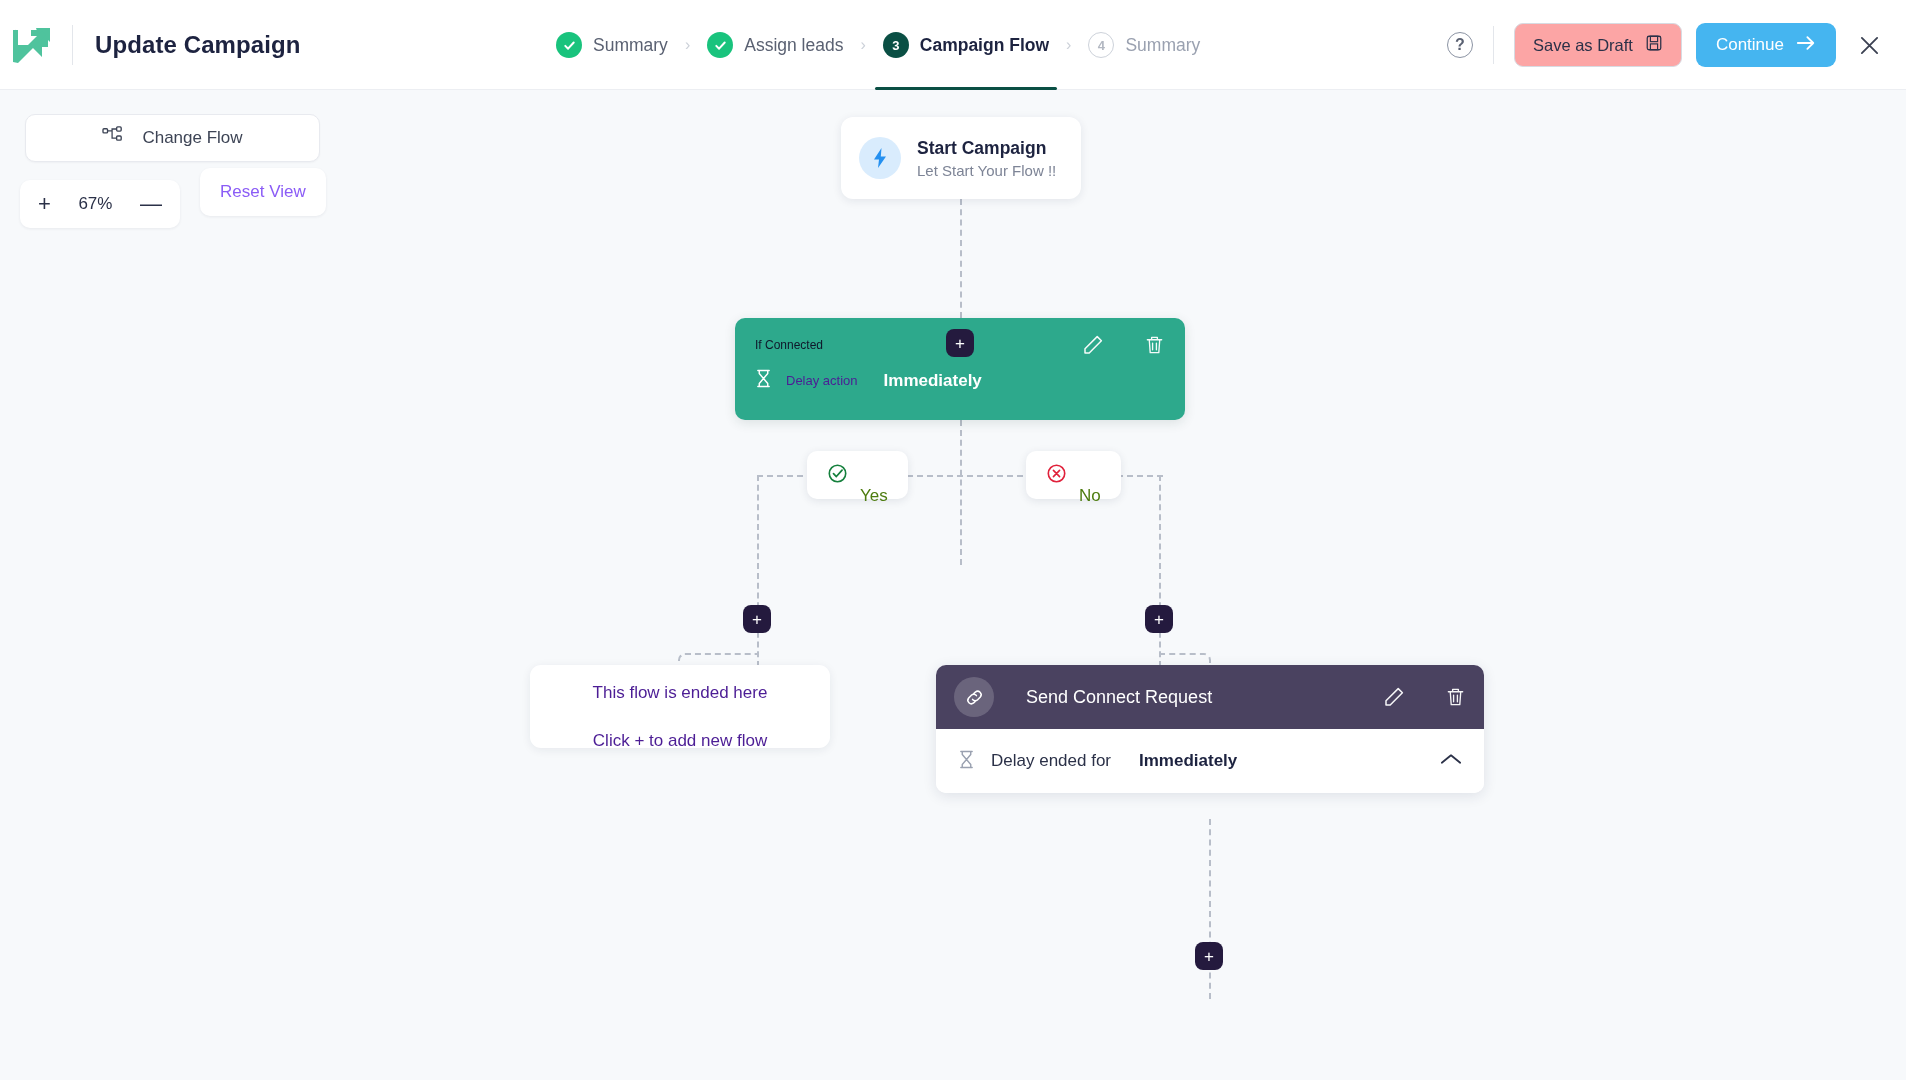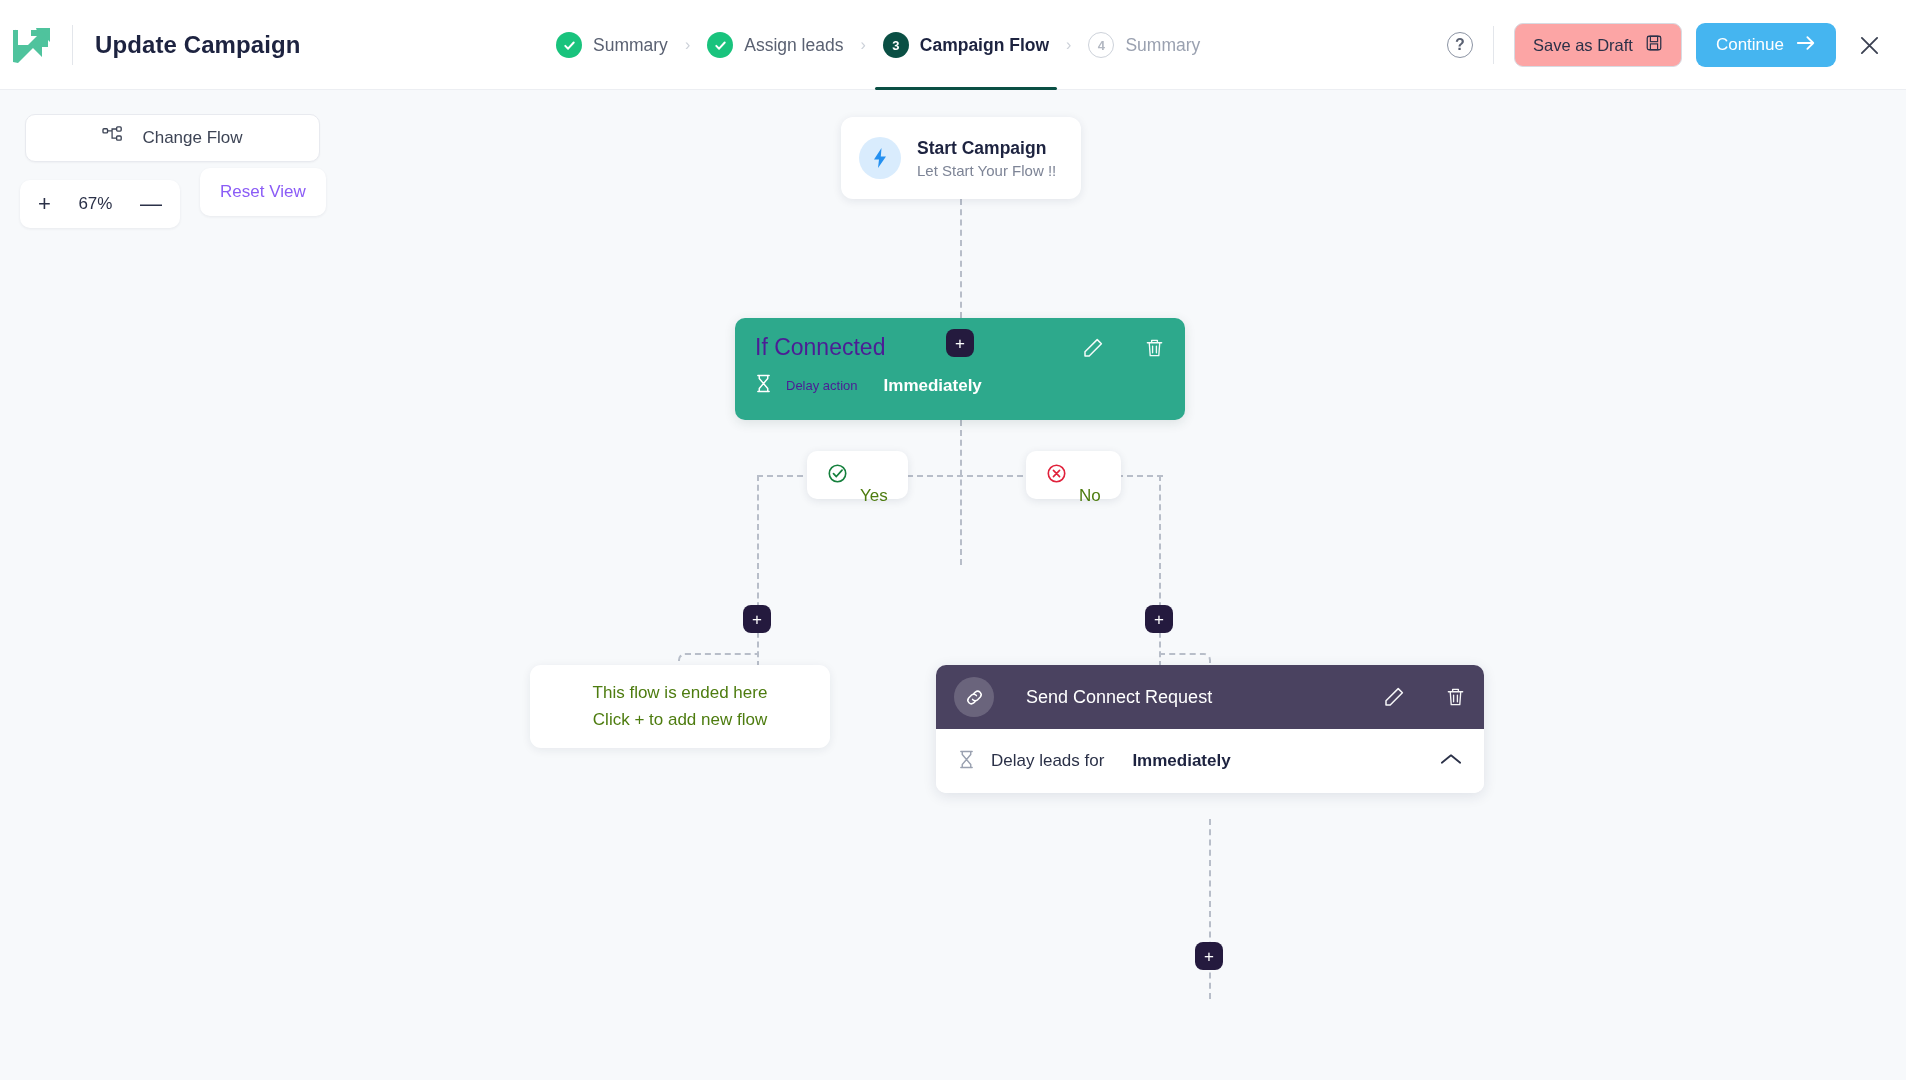--- a/index.html
+++ b/index.html
@@ -133,41 +133,41 @@
   }
   .start-title { font-size: 17.5px; font-weight: bold; color: #1d2340; }
   .start-sub { font-size: 15px; color: #7d8496; margin-top: 3px; }
 
   .node-if {
     position: absolute; left: 735px; top: 228px; width: 450px; height: 102px;
     background: #2da98c; border-radius: 10px; padding: 16px 20px;
     box-shadow: 0 3px 12px rgba(25,60,50,.12);
   }
   .if-row1 { display: flex; align-items: center; justify-content: space-between; }
-  .if-title { font-size: 23px; color: #4c1d95; }
+  .if-title { font-size: 12px; color: #0f172a; }
   .if-actions { display: flex; gap: 40px; align-items: center; }
   .icon-btn { cursor: pointer; display: flex; align-items: center; opacity: .95; }
   .if-row2 { display: flex; align-items: center; gap: 14px; margin-top: 13px; }
   .if-delay { font-size: 13px; color: #4c1d95; }
   .if-val { font-size: 17px; color: #fff; font-weight: bold; margin-left: 12px; }
 
   .branch-chip {
     position: absolute; height: 48px; background: #fff; border-radius: 10px;
     display: flex; align-items: center; gap: 12px; padding: 0 20px;
     box-shadow: 0 2px 9px rgba(25,35,70,.10); z-index: 4;
   }
   .branch-label { font-size: 17px; color: #4d7c0f; margin-top: 42px; }
 
   .node-end {
     position: absolute; left: 530px; top: 575px; width: 300px; height: 83px;
     background: #fff; border-radius: 11px;
     box-shadow: 0 2px 10px rgba(25,35,70,.08);
     display: flex; flex-direction: column; align-items: center; justify-content: center;
   }
-  .end-line { font-size: 17px; color: #4d7c0f; line-height: 1.55; }
+  .end-line { font-size: 17px; color: #4c1d95; line-height: 1.55; margin-top: 21px; }
 
   .node-send {
     position: absolute; left: 936px; top: 575px; width: 548px;
     background: #fff; border-radius: 10px; overflow: hidden;
     box-shadow: 0 3px 14px rgba(25,35,70,.11);
   }
   .send-head {
     height: 64px; background: #4a4260; display: flex; align-items: center;
     padding: 0 18px; gap: 32px;
   }
@@ -397,21 +397,21 @@
         </span>
       </span>
     </div>
     <div class="send-body">
       <div class="send-delay-row">
         <span>
           <svg width="17" height="19" viewBox="0 0 18 20">
               <path d="M3 1.5h12M3 18.5h12M4.5 1.5v3.2L9 10l-4.5 5.3v3.2M13.5 1.5v3.2L9 10l4.5 5.3v3.2" fill="none" stroke="#9aa1b0" stroke-width="1.5" stroke-linecap="round" stroke-linejoin="round"></path>
             </svg>
         </span>
-        <span class="send-delay-lbl">Delay leads for</span>
+        <span class="send-delay-lbl">Delay ended for</span>
         <span class="send-delay-val">Immediately</span>
         <span class="chev">
           <svg width="22" height="14" viewBox="0 0 24 14">
               <path d="M2 11L12 3l10 8" fill="none" stroke="#2b3148" stroke-width="2" stroke-linecap="round" stroke-linejoin="round"></path>
             </svg>
         </span>
       </div>
     </div>
   </div>
 

